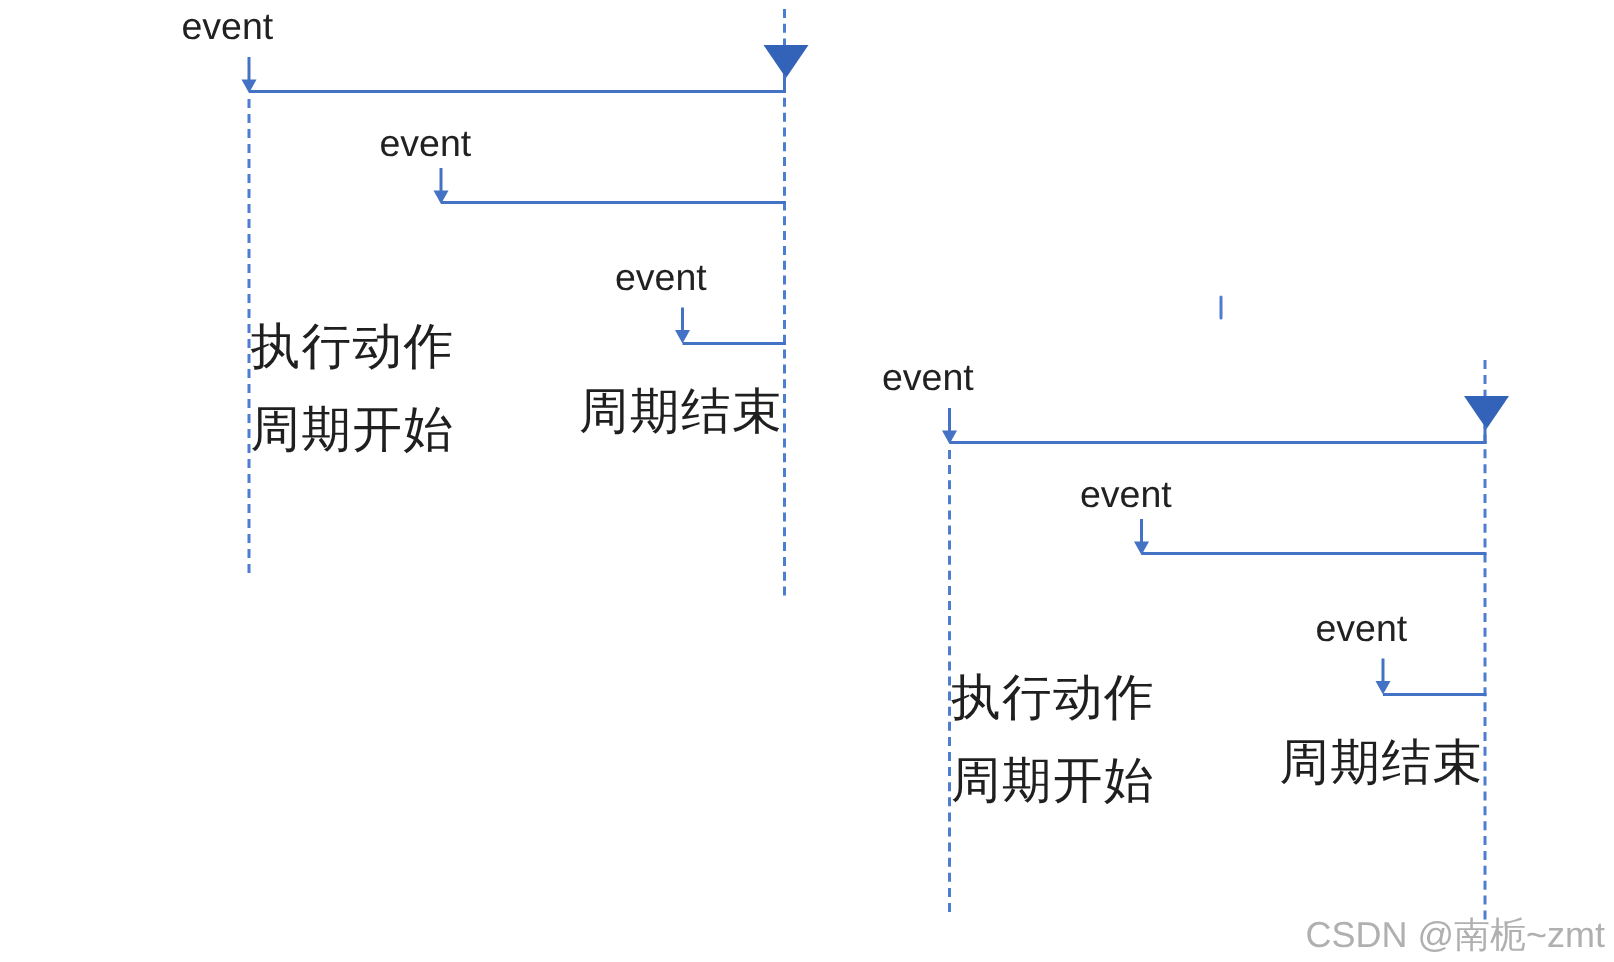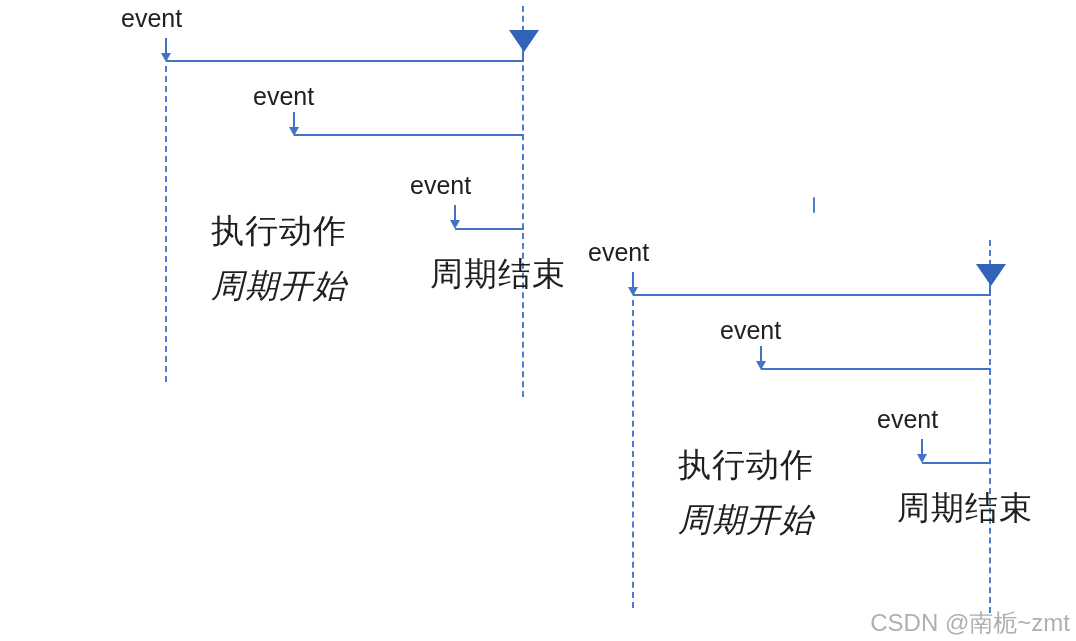--- a/index.html
+++ b/index.html
@@ -48,24 +48,24 @@
   .marker {
     position:absolute; left:509px; top:30px; width:0; height:0;
     border-left:15px solid transparent; border-right:15px solid transparent;
     border-top:22px solid #3263B8;
   }
   .marker-stem { position:absolute; left:522px; top:50px; width:2px; height:12px; background:#4472C4; }
 
   .cn {
     position:absolute;
     font-size:33px; color:#1f1f1f;
-    letter-spacing:1px; white-space:nowrap; line-height:1.1;margin-left:44px;
+    letter-spacing:1px; white-space:nowrap; line-height:1.1;
   }
   .action { left:167px; top:213px; }
-  .cstart { left:167px; top:268px;font-style:italic; }
+  .cstart { left:167px; top:268px; }
   .cend   { left:386px; top:256px; }
 
   .stray-dash { position:absolute; left:813px; top:197px; width:2px; height:16px; background:#4C7DD0; border-radius:1px; }
 
   .watermark {
     position:absolute; right:6px; top:607px;
     font-size:24px; color:#B0B0B0; white-space:nowrap;
   }
 </style>
 </head>

